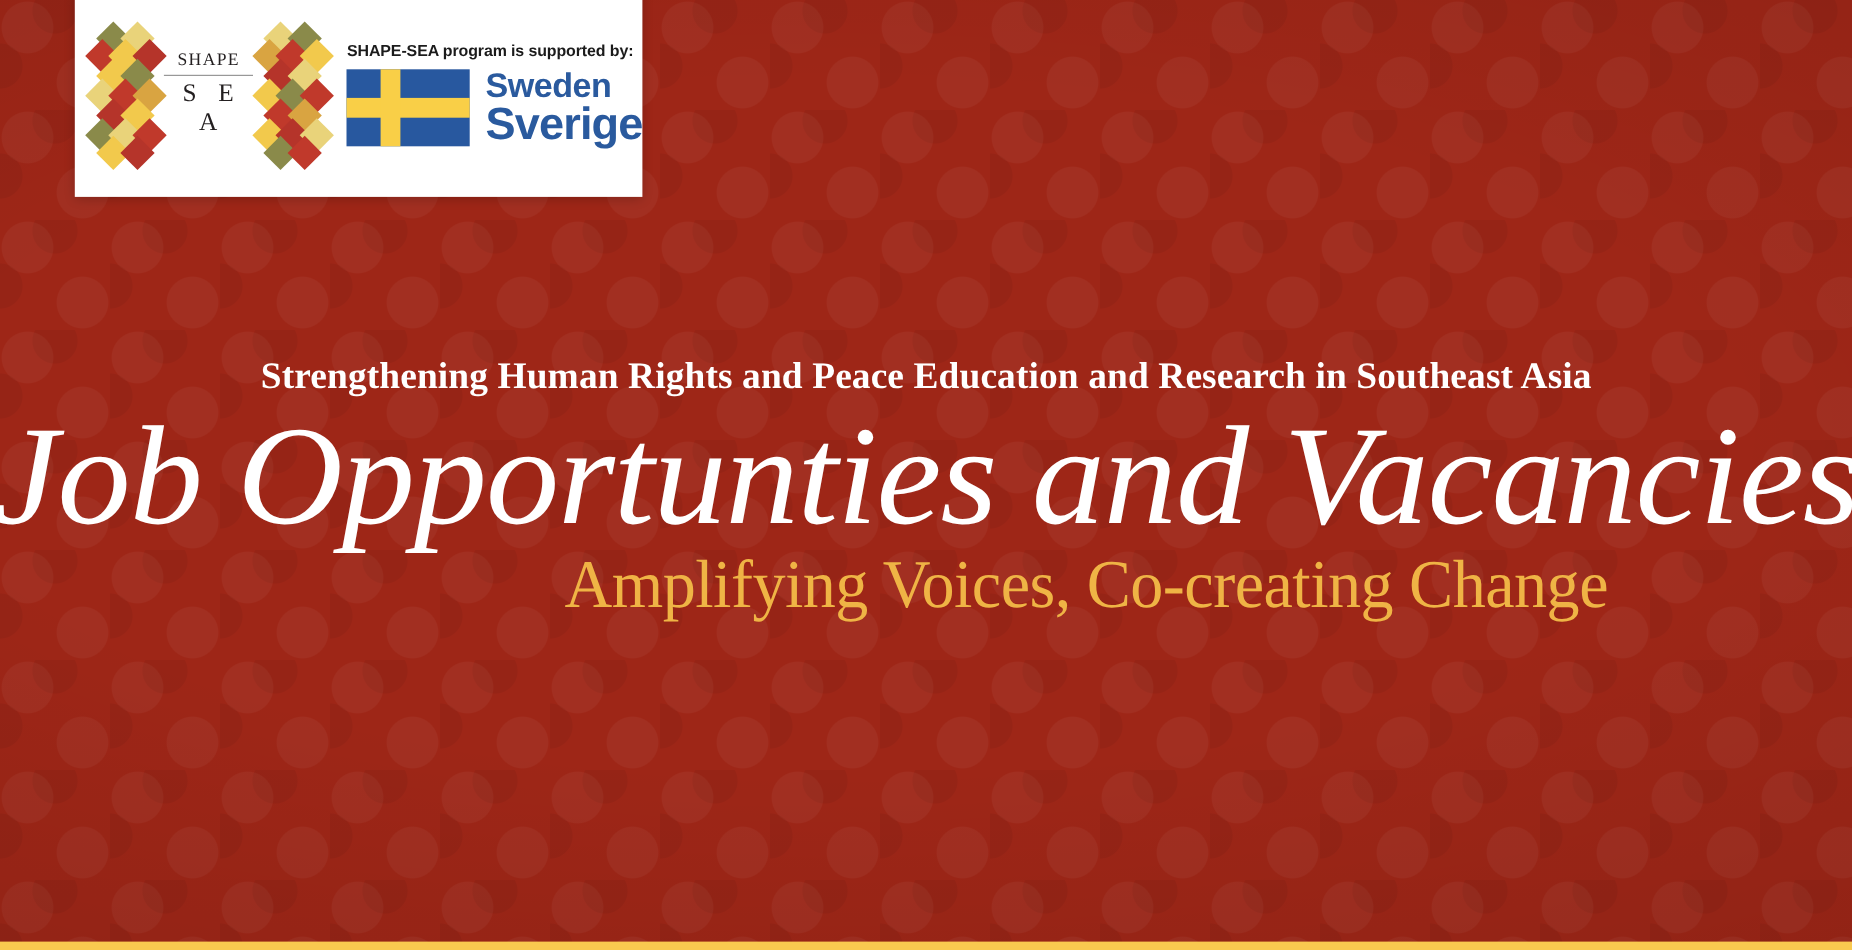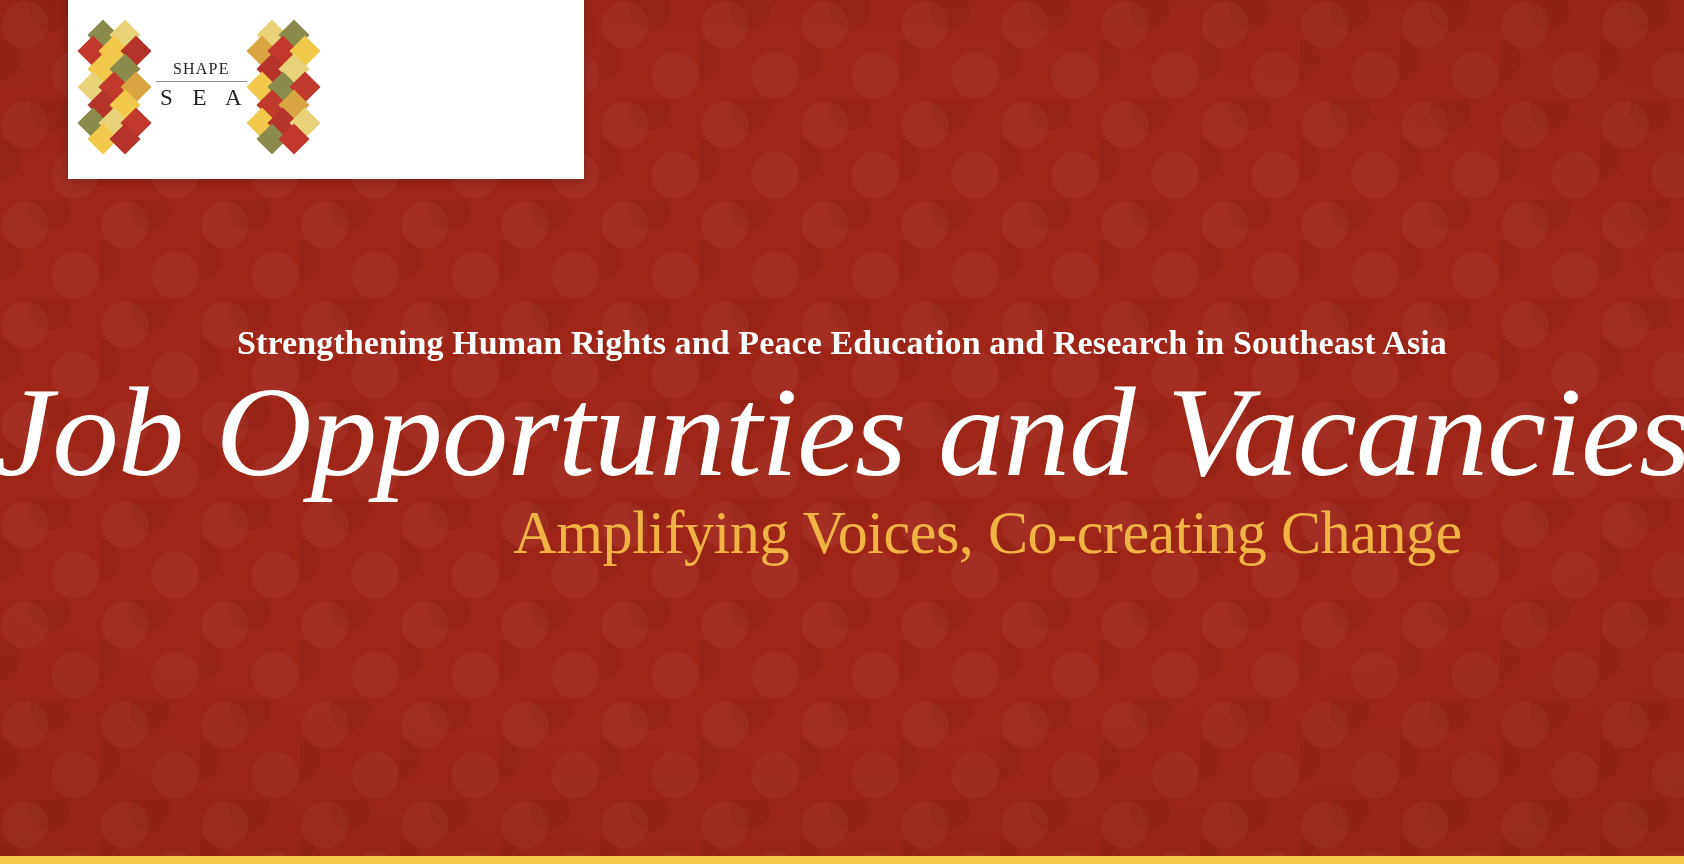--- a/index.html
+++ b/index.html
@@ -282,20 +282,33 @@
         <div class="d" style="left:28px; top:72px;  background:#d9a441;"></div>
         <div class="d" style="left:-4px; top:90px;  background:#f2c94c;"></div>
         <div class="d" style="left:17px; top:90px;  background:#b5342a;"></div>
         <div class="d" style="left:39px; top:90px;  background:#e9d37a;"></div>
         <div class="d" style="left:6px;  top:106px; background:#8a8a4a;"></div>
         <div class="d" style="left:28px; top:106px; background:#c0392b;"></div>
       </div>
 
     </div>
 
+    <div class="sida-block">
+      <div class="supported-by">SHAPE-SEA program is supported by:</div>
+      <div class="sweden-row">
+        <div class="flag">
+          <div class="hbar"></div>
+          <div class="vbar"></div>
+        </div>
+        <div class="sweden-text">
+          <div class="sweden-en">Sweden</div>
+          <div class="sweden-sv">Sverige</div>
+        </div>
+      </div>
+    </div>
 
   </div>
 
   <div class="text-block">
     <div class="tagline">Strengthening Human Rights and Peace Education and Research in Southeast Asia</div>
     <div class="main-title">Job Opportunties and Vacancies</div>
     <div class="subtitle">Amplifying Voices, Co-creating Change</div>
   </div>
 
   <div class="gold-bar"></div>

